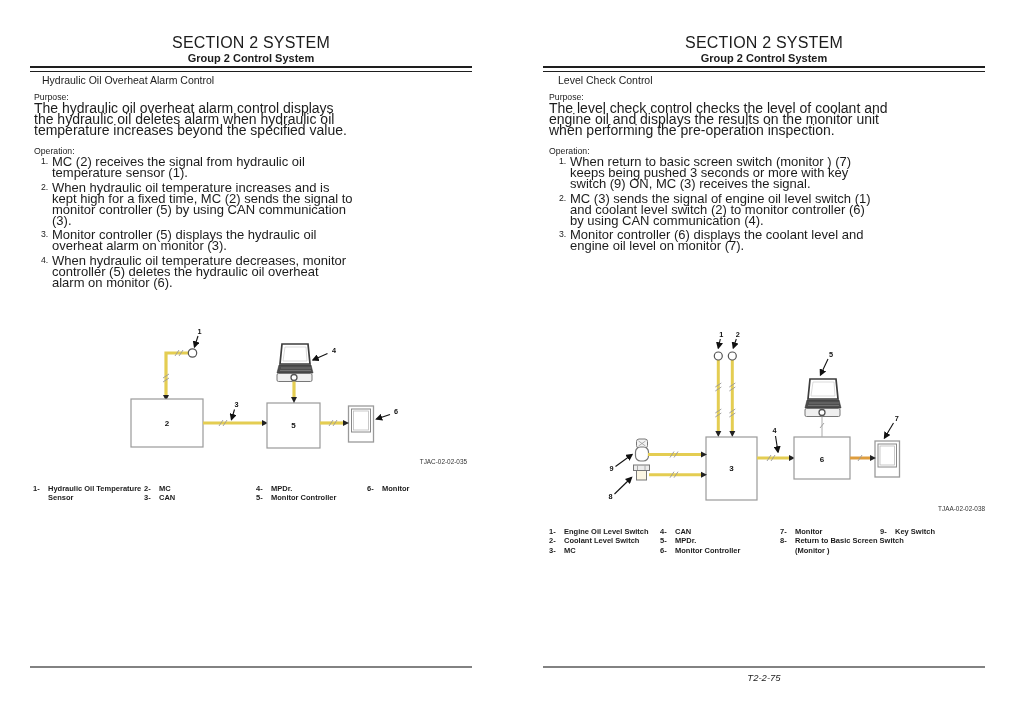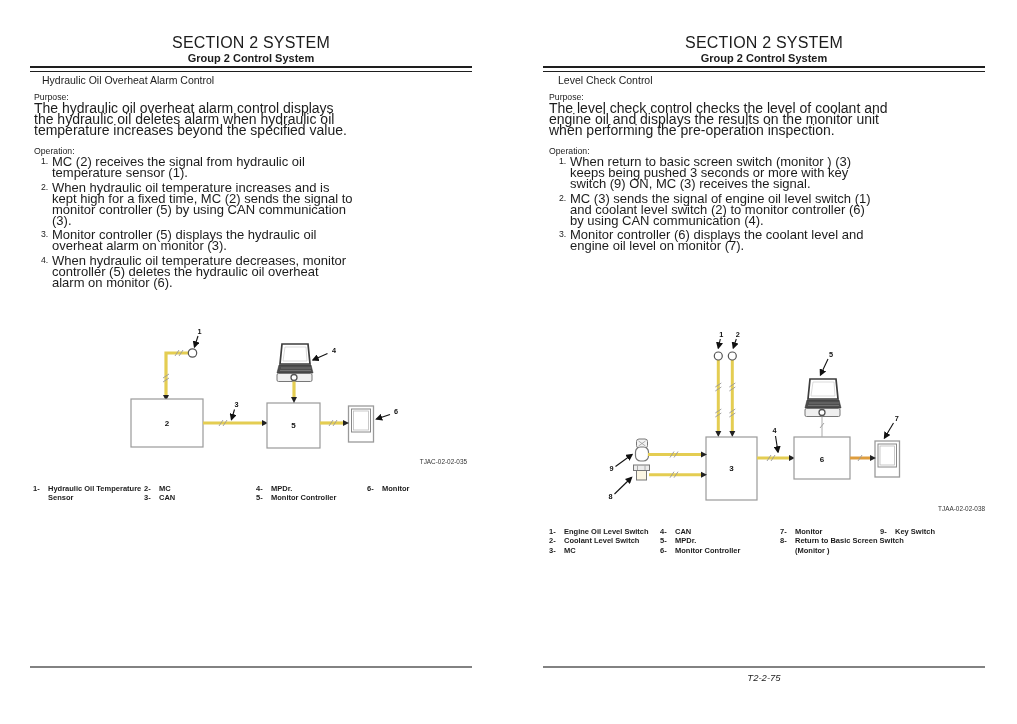--- a/index.html
+++ b/index.html
@@ -201,21 +201,21 @@
     <div class="body-txt">The level check control checks the level of coolant and</div>
     <div class="body-txt">engine oil and displays the results on the monitor unit</div>
     <div class="body-txt">when performing the pre-operation inspection.</div>
   </div>
 
   <div class="abs lbl" style="left:41px;top:146px;">Operation:</div>
   <div class="abs steps" style="left:51px;top:156px;width:250px;">
     <div class="step">
       <div class="step-num">1.</div>
       <div class="step-lines">
-        <div>When return to basic screen switch (monitor ) (3)</div>
+        <div>When return to basic screen switch (monitor ) (7)</div>
         <div>keeps being pushed 3 seconds or more with key</div>
         <div>switch (9) ON, MC (3) receives the signal.</div>
       </div>
     </div>
     <div class="step">
       <div class="step-num">2.</div>
       <div class="step-lines">
         <div>MC (3) sends the signal of engine oil level switch (1)</div>
         <div>and coolant level switch (2) to monitor controller (6)</div>
         <div>by using CAN communication (4).</div>

